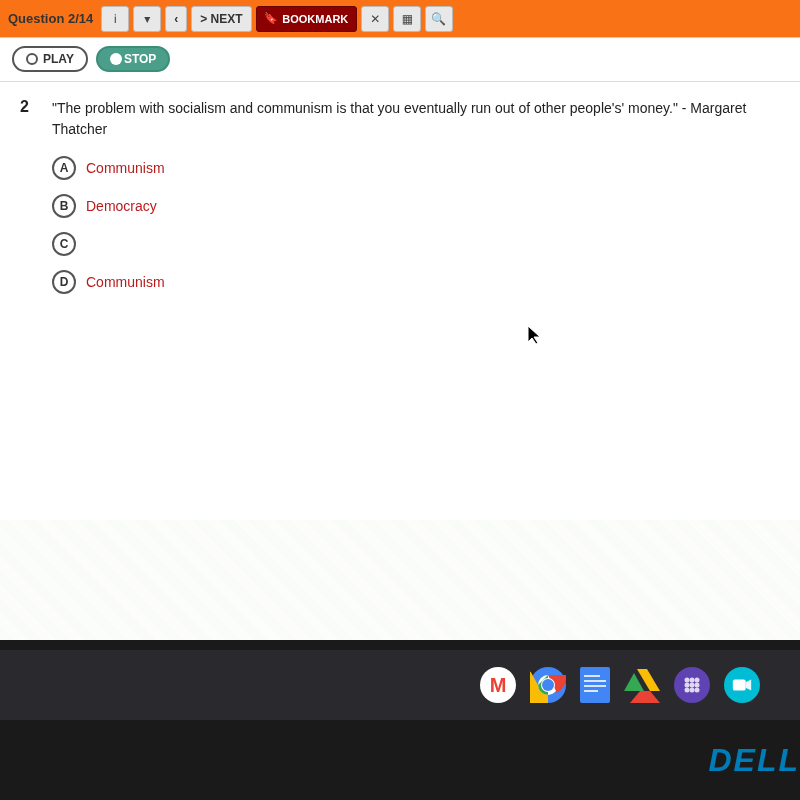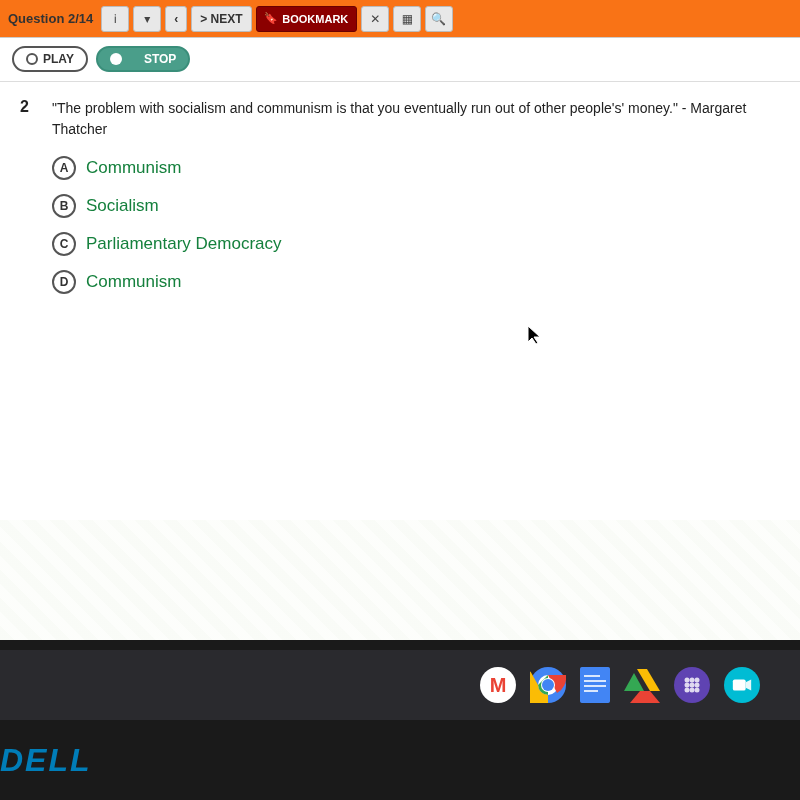--- a/index.html
+++ b/index.html
@@ -115,21 +115,21 @@
       background: #4a9e8a;
       border: 2px solid #3a8e7a;
       border-radius: 20px;
       padding: 4px 12px;
       cursor: pointer;
       font-size: 12px;
       font-weight: bold;
       color: white;
       display: flex;
       align-items: center;
-      gap: 22px;
+      gap: 2px;
     }
 
     .circle-icon {
       width: 12px;
       height: 12px;
       border-radius: 50%;
       display: inline-block;
     }
 
     .circle-outline {
@@ -198,22 +198,22 @@
       align-items: center;
       justify-content: center;
       font-size: 12px;
       font-weight: bold;
       color: #333;
       flex-shrink: 0;
       background: white;
     }
 
     .option-text {
-      font-size: 17px;
-      color: #15803d;
+      font-size: 14px;
+      color: #b91c1c;
     }
 
     
     .watermark-area {
       position: absolute;
       bottom: 0;
       left: 0;
       right: 0;
       height: 120px;
       background: repeating-linear-gradient(
@@ -272,21 +272,21 @@
     
     .dell-area {
       position: absolute;
       bottom: 0;
       left: 0;
       right: 0;
       height: 80px;
       background: #1a1a1a;
       display: flex;
       align-items: center;
-      justify-content: flex-start;
+      justify-content: flex-end;
     }
 
     .dell-logo {
       font-size: 32px;
       font-weight: 900;
       color: #007db8;
       letter-spacing: 2px;
       font-style: italic;
     }
 
@@ -345,26 +345,25 @@
 
     <div class="options-container">
 
       <div class="option-row">
         <div class="option-circle">A</div>
         <span class="option-text">Communism</span>
       </div>
 
       <div class="option-row">
         <div class="option-circle">B</div>
-        <span class="option-text">Socialism</span>
+        <span class="option-text">Democracy</span>
       </div>
 
       <div class="option-row">
         <div class="option-circle">C</div>
-        <span class="option-text">Parliamentary Democracy</span>
       </div>
 
       <div class="option-row">
         <div class="option-circle">D</div>
         <span class="option-text">Communism</span>
       </div>
 
     </div>
 
     <div class="watermark-area"></div>

